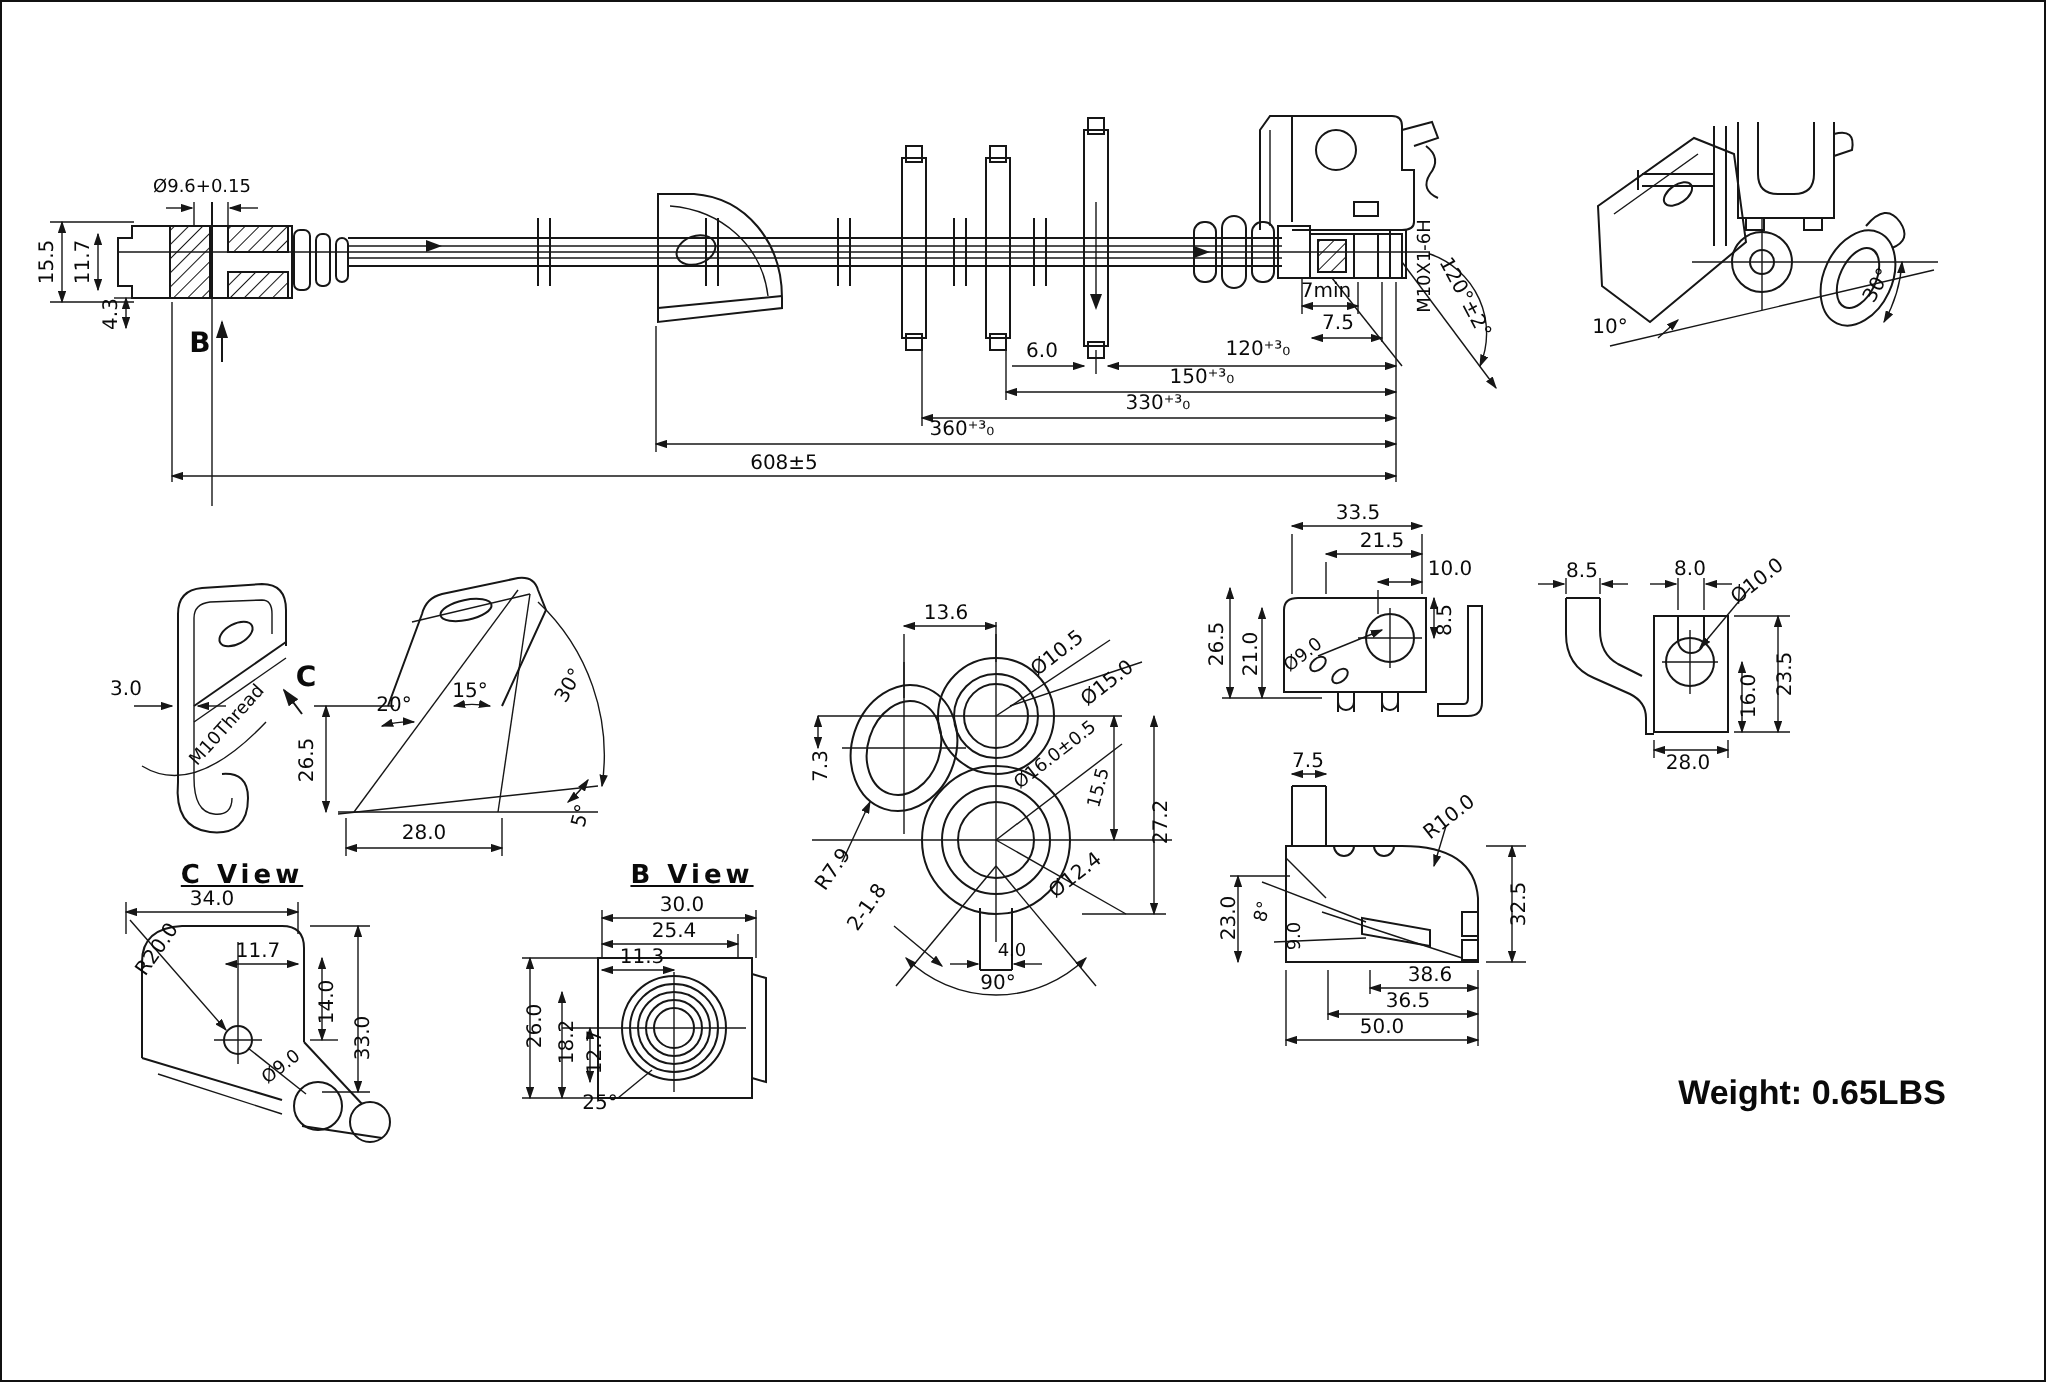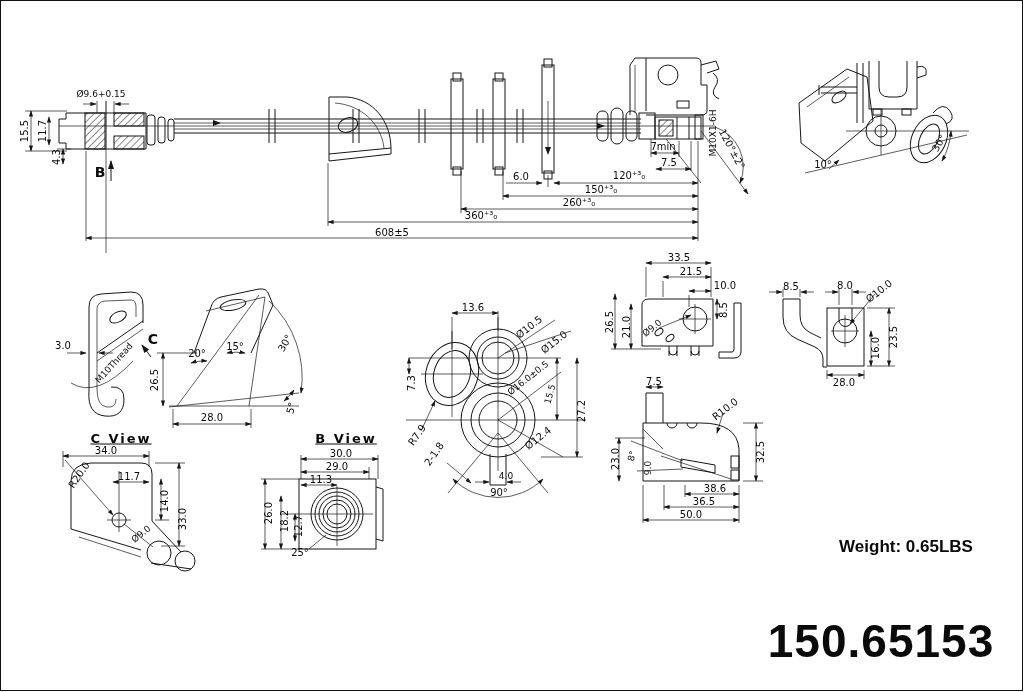--- a/index.html
+++ b/index.html
@@ -381,27 +381,27 @@
   <span class="lbl sm" style="left:100px;top:93px">Ø9.6+0.15</span>
   <span class="lbl r90" style="left:23px;top:130px">15.5</span>
   <span class="lbl r90" style="left:41px;top:130px">11.7</span>
   <span class="lbl r90" style="left:55px;top:156px">4.3</span>
   <span class="lbl bigB" style="left:99px;top:171px">B</span>
   <span class="lbl" style="left:662px;top:145px">7min</span>
   <span class="lbl" style="left:668px;top:161px">7.5</span>
   <span class="lbl" style="left:520px;top:175px">6.0</span>
   <span class="lbl" style="left:628px;top:174px">120⁺³₀</span>
   <span class="lbl" style="left:600px;top:188px">150⁺³₀</span>
-  <span class="lbl" style="left:578px;top:201px">260⁺³₀</span>
+  <span class="lbl" style="left:578px;top:201px">330⁺³₀</span>
   <span class="lbl" style="left:480px;top:214px">360⁺³₀</span>
   <span class="lbl" style="left:391px;top:231px">608±5</span>
   <span class="lbl sm r90" style="left:712px;top:132px">M10X1-6H</span>
   <span class="lbl rp62" style="left:731px;top:148px">120°±2°</span>
 
-  <span class="lbl" style="left:822px;top:163px">10°</span>
+  <span class="lbl" style="left:804px;top:163px">10°</span>
   <span class="lbl r60" style="left:938px;top:142px">30°</span>
 
   <span class="lbl" style="left:62px;top:344px">3.0</span>
   <span class="lbl sm r48" style="left:113px;top:362px">M10Thread</span>
   <span class="lbl bigB" style="left:152px;top:338px">C</span>
 
   <span class="lbl" style="left:196px;top:352px">20°</span>
   <span class="lbl" style="left:234px;top:345px">15°</span>
   <span class="lbl r60" style="left:284px;top:342px">30°</span>
   <span class="lbl r90" style="left:153px;top:379px">26.5</span>
@@ -411,21 +411,21 @@
   <span class="lbl ttl" style="left:120px;top:437px">C View</span>
   <span class="lbl" style="left:105px;top:449px">34.0</span>
   <span class="lbl r55" style="left:78px;top:474px">R20.0</span>
   <span class="lbl" style="left:128px;top:475px">11.7</span>
   <span class="lbl r90" style="left:163px;top:500px">14.0</span>
   <span class="lbl r90" style="left:181px;top:518px">33.0</span>
   <span class="lbl sm r38" style="left:140px;top:533px">Ø9.0</span>
 
   <span class="lbl ttl" style="left:345px;top:437px">B View</span>
   <span class="lbl" style="left:340px;top:452px">30.0</span>
-  <span class="lbl" style="left:336px;top:465px">29.0</span>
+  <span class="lbl" style="left:336px;top:465px">25.4</span>
   <span class="lbl" style="left:320px;top:478px">11.3</span>
   <span class="lbl r90" style="left:267px;top:512px">26.0</span>
   <span class="lbl r90" style="left:283px;top:520px">18.2</span>
   <span class="lbl r90" style="left:297px;top:525px">12.7</span>
   <span class="lbl" style="left:299px;top:551px">25°</span>
 
   <span class="lbl" style="left:472px;top:306px">13.6</span>
   <span class="lbl r38" style="left:528px;top:326px">Ø10.5</span>
   <span class="lbl r38" style="left:553px;top:341px">Ø15.0</span>
   <span class="lbl r90" style="left:410px;top:382px">7.3</span>
@@ -457,15 +457,14 @@
   <span class="lbl r38" style="left:724px;top:408px">R10.0</span>
   <span class="lbl r90" style="left:759px;top:451px">32.5</span>
   <span class="lbl r90" style="left:614px;top:458px">23.0</span>
   <span class="lbl sm r75" style="left:631px;top:455px">8°</span>
   <span class="lbl sm r90" style="left:647px;top:467px">9.0</span>
   <span class="lbl" style="left:714px;top:487px">38.6</span>
   <span class="lbl" style="left:703px;top:500px">36.5</span>
   <span class="lbl" style="left:690px;top:513px">50.0</span>
 
   <span class="lbl weight" style="left:905px;top:546px">Weight: 0.65LBS</span>
-  <span class="lbl pn" style="left:880px;top:640px">150.65153</span>
 
 </div>
 
 </body></html>

